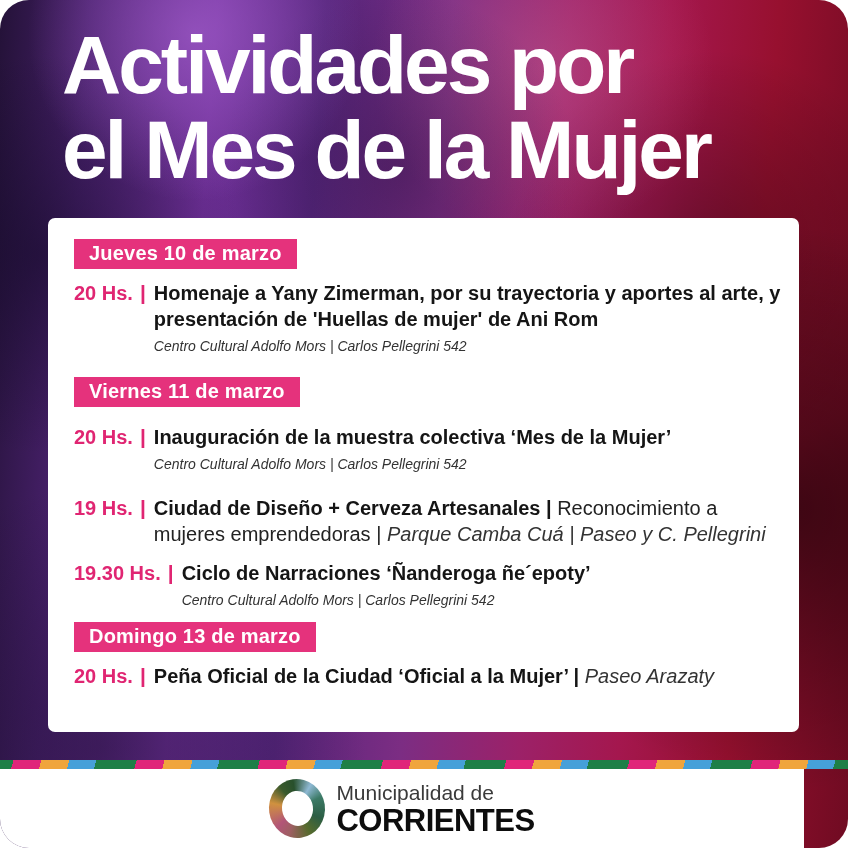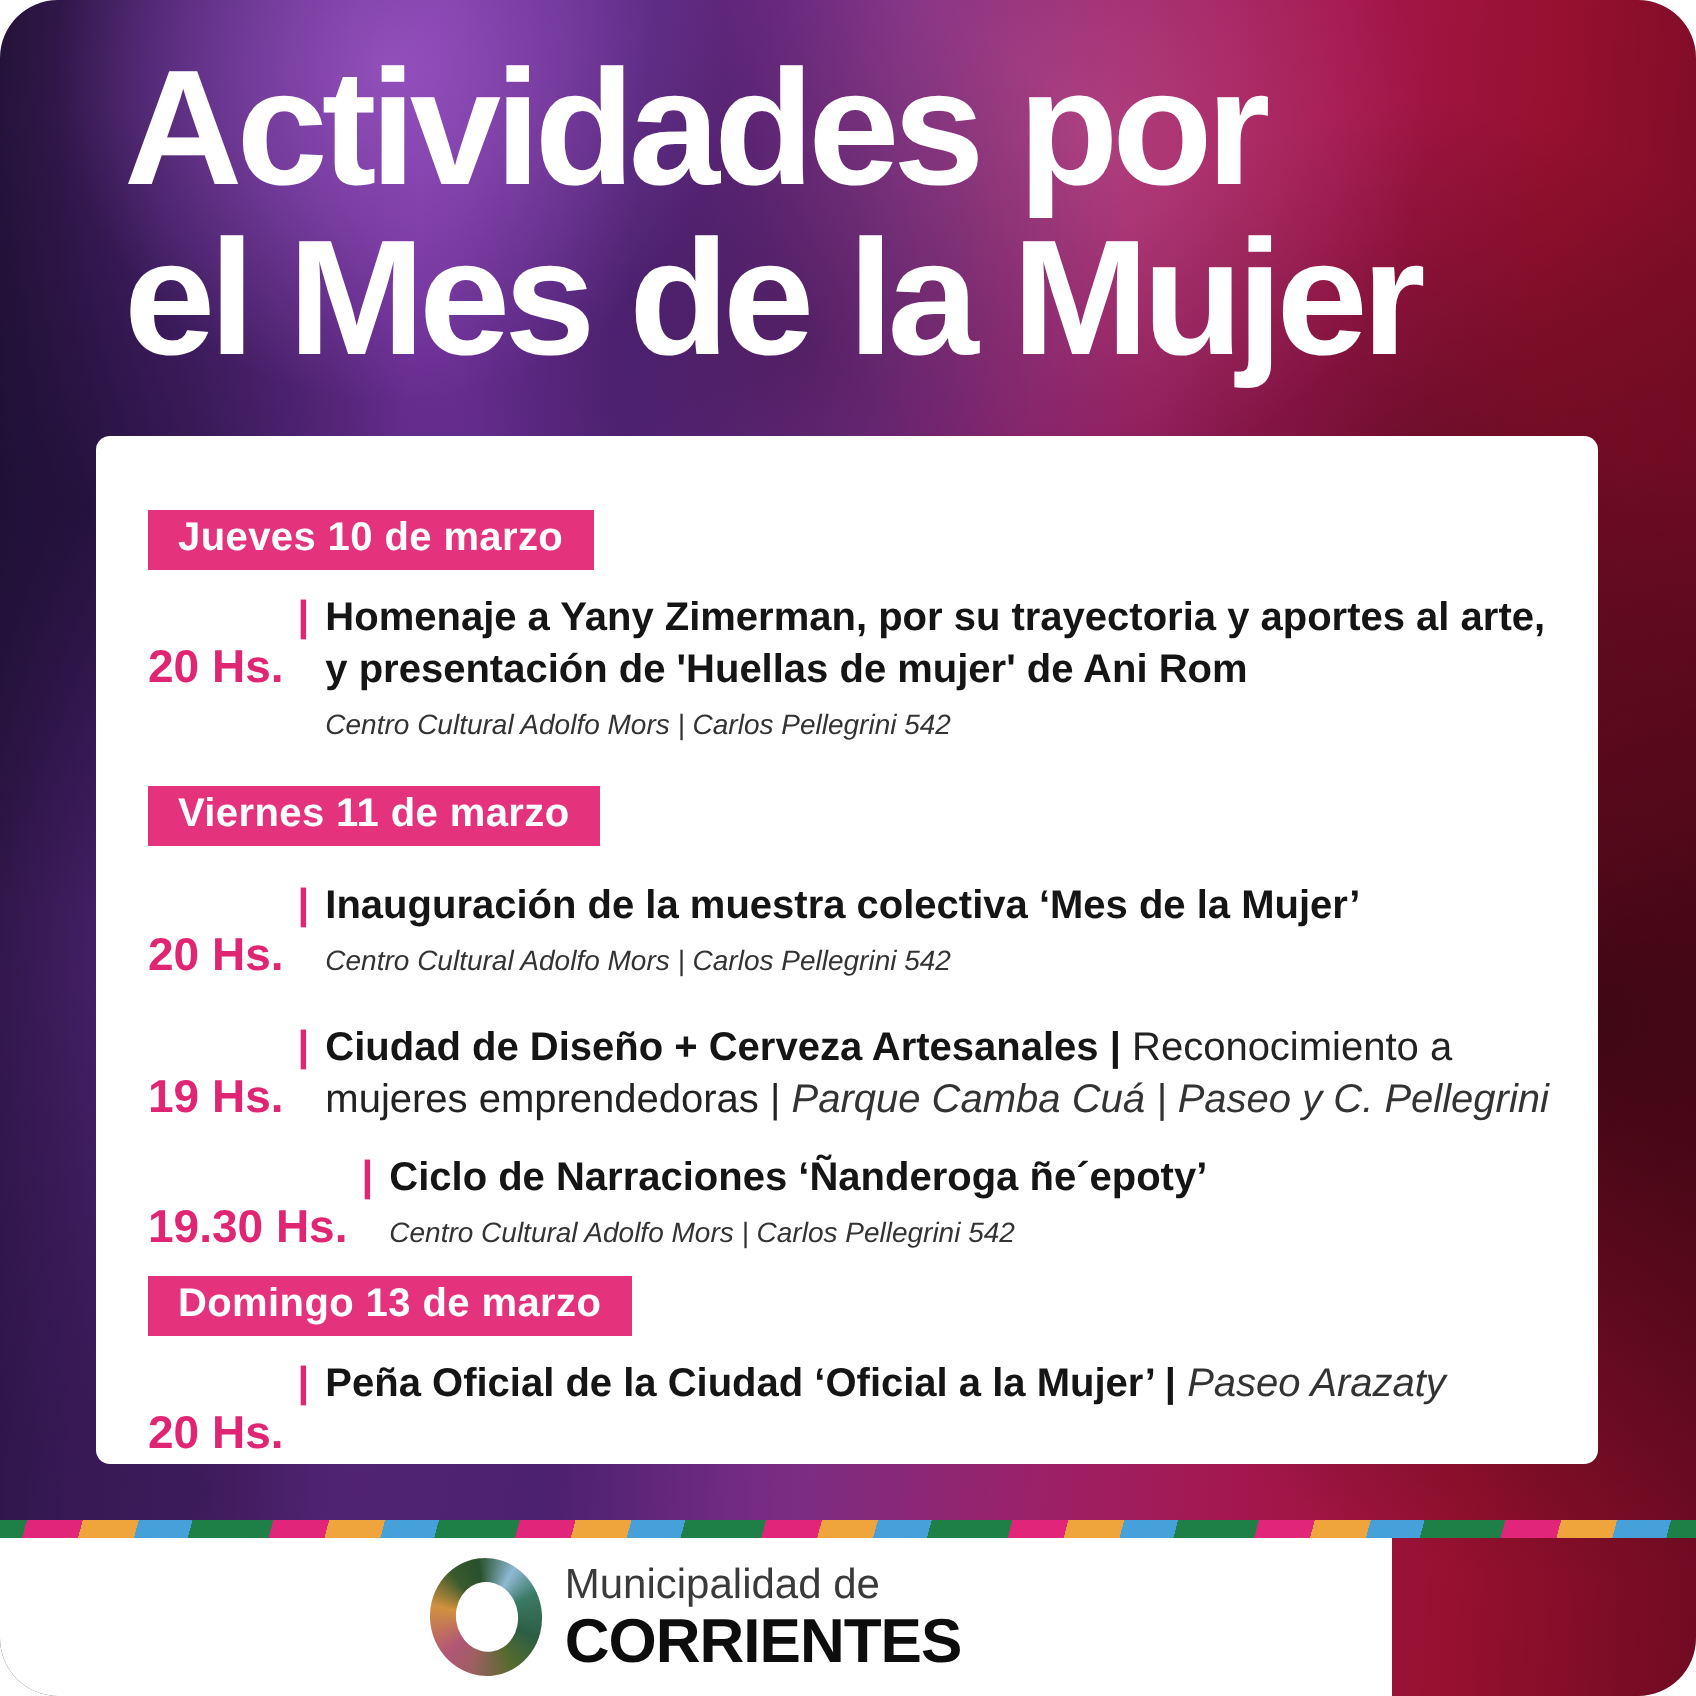--- a/index.html
+++ b/index.html
@@ -16,33 +16,33 @@
       linear-gradient(94deg,#241238 0%,#47206a 10%,#6d2f96 24%,#55257b 36%,#7c2d83 50%,#9c2168 63%,#a4174e 74%,#97102f 86%,#700b22 100%);
     border-radius: 29px;
   }
   .title{position:absolute;left:62px;top:22px;color:#ffffff;font-weight:bold;
     font-size:82px;line-height:85px;letter-spacing:-3px;white-space:nowrap;}
   .card{position:absolute;left:48px;top:218px;width:751px;height:514px;
     background:#ffffff;border-radius:7px;box-sizing:border-box;padding-top:21px;}
   .day-badge{display:inline-block;margin-left:26px;background:#e5327c;color:#ffffff;
     font-weight:bold;font-size:20px;line-height:22px;padding:3px 15px 5px 15px;letter-spacing:.2px;}
   .event{display:flex;align-items:flex-start;padding:0 14px 0 26px;}
-  .time{color:#e02572;font-weight:bold;font-size:23px;line-height:26px;white-space:nowrap;margin-top:24px;}
+  .time{color:#e02572;font-weight:bold;font-size:20px;line-height:26px;white-space:nowrap;}
   .sep{color:#e02572;font-weight:bold;font-size:21px;line-height:26px;margin:0 8px 0 7px;}
   .ebody{font-size:20px;line-height:26px;color:#151515;flex:1;}
   .seg-b{font-weight:bold;text-align:center;}
   .seg-r{font-weight:normal;color:#222;}
   .seg-i{font-style:italic;font-weight:normal;color:#333;}
   .venue{font-style:italic;color:#333;font-size:14px;line-height:25px;margin-top:2px;}
-  .mt0{margin-top:16px;} .mt9{margin-top:9px;} .mt11{margin-top:11px;} .mt13{margin-top:13px;}
+  .mt0{margin-top:0;} .mt9{margin-top:9px;} .mt11{margin-top:11px;} .mt13{margin-top:13px;}
   .mt17{margin-top:17px;} .mt18{margin-top:18px;}
   .stripe{position:absolute;left:0;top:760px;width:848px;height:9px;
     background:repeating-linear-gradient(105deg,
       #1e7f47 0 13px,#e0257a 13px 40px,#f0a53c 40px 67px,#46a0d9 67px 93px,#1e7f47 93px 119px);}
-  .footer{position:absolute;left:0;top:769px;width:696px;height:79px;background:#ffffff;
+  .footer{position:absolute;left:0;top:769px;width:804px;height:79px;background:#ffffff;
     display:flex;align-items:center;justify-content:center;gap:11px;}
   .logo-mark{position:relative;width:56px;height:59px;border-radius:50%;
     background:conic-gradient(from 0deg,#28502c 0deg,#8fb9d4 38deg,#3c7a66 72deg,#2c5e44 120deg,
       #566b2d 160deg,#9f5f63 205deg,#b25578 235deg,#d0913f 290deg,#3a5a2c 330deg,#28502c 360deg);
     transform:rotate(-8deg);}
   .logo-hole{position:absolute;left:13px;top:12px;width:31px;height:35px;background:#ffffff;border-radius:50%;}
   .logo-text{display:flex;flex-direction:column;justify-content:center;}
   .logo-line1{font-size:21px;color:#3a3a3a;line-height:24px;}
   .logo-line2{font-size:31px;font-weight:bold;color:#0d0d0d;line-height:32px;letter-spacing:-.5px;}
 </style>

